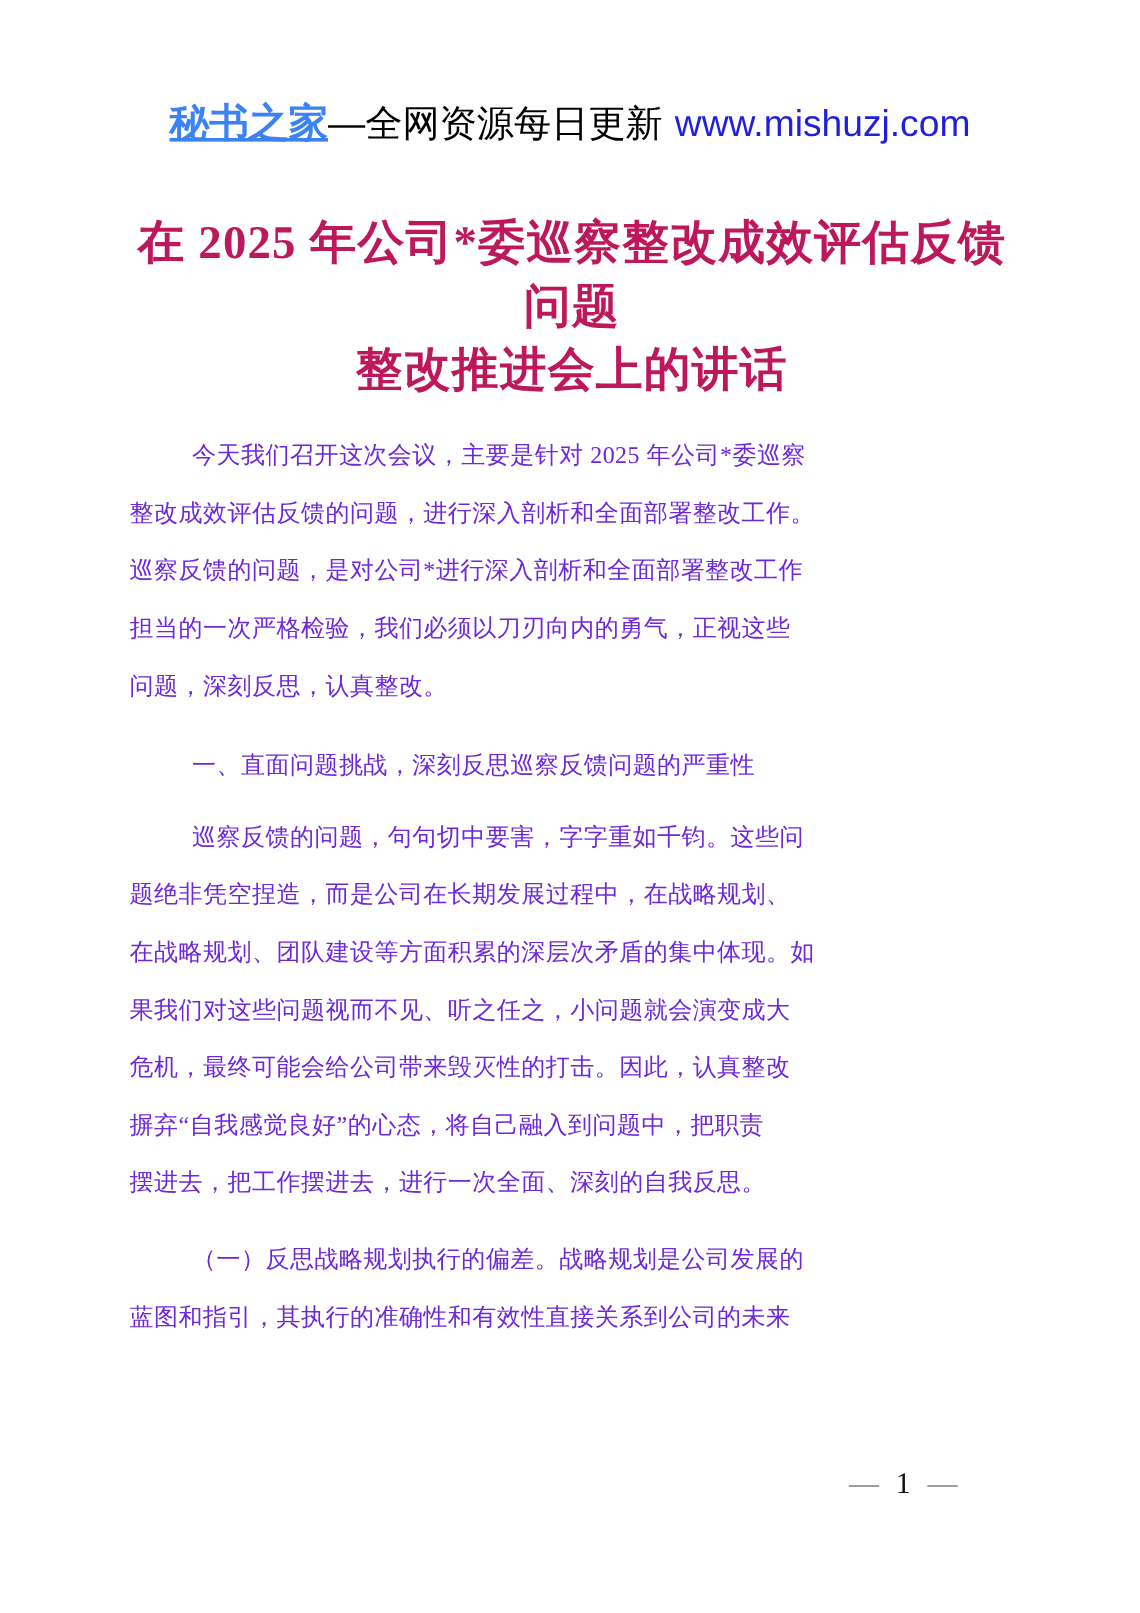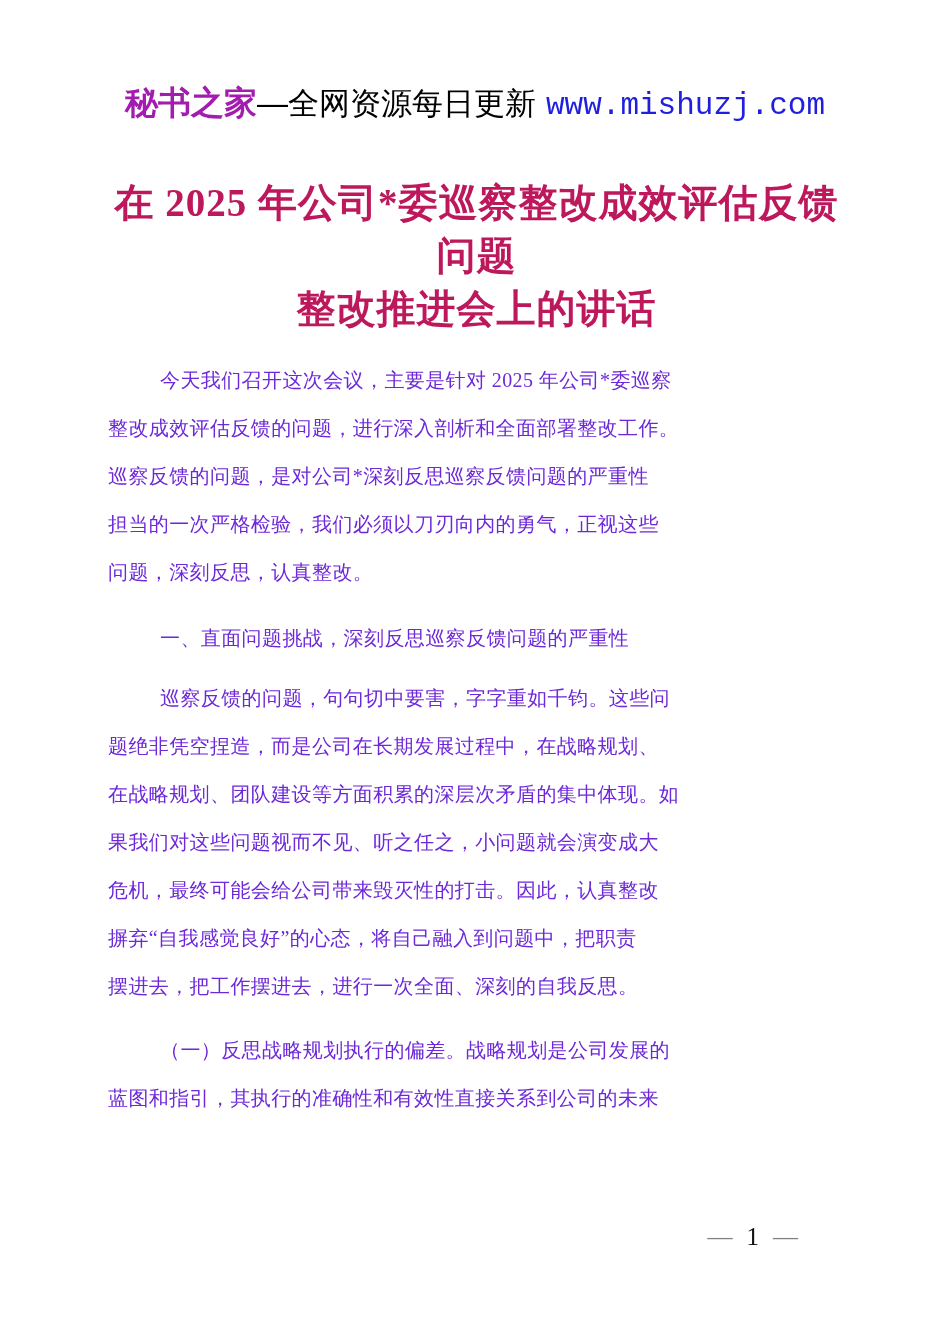--- a/index.html
+++ b/index.html
@@ -31,21 +31,21 @@
     font-weight: 700;
     font-size: 33px;
     font-family: "Liberation Serif", "DejaVu Serif", serif;
   }
   .hdash, .tagline {
     color: #000000;
     font-family: "Liberation Sans", "DejaVu Sans", sans-serif;
   }
   .url {
     margin-left: 10px;
-    font-family: Liberation Mono, monospace;
+    font-family: Liberation Sans, sans-serif;
   }
   
   .title {
     position: absolute;
     top: 176px;
     left: 108px;
     width: 737px;
     text-align: center;
     font-weight: 700;
     font-size: 39px;
@@ -96,33 +96,33 @@
     color: #111111;
     margin: 0 14px;
   }
 </style>
 </head>
 <body>
 
 <div class="page" style="background: rgb(255, 255, 255);">
 
   <div class="header">
-    <span class="brand" style="color: #a21caf;">秘书之家</span><span class="hdash">—</span><span class="tagline">全网资源每日更新</span><span class="url" style="color: rgb(31, 31, 221);">www.mishuzj.com</span>
+    <span class="brand" style="color: #3b82f6; text-decoration: underline;">秘书之家</span><span class="hdash">—</span><span class="tagline">全网资源每日更新</span><span class="url" style="color: rgb(31, 31, 221);">www.mishuzj.com</span>
   </div>
 
   <div class="title">
     <div>在 2025 年公司*委巡察整改成效评估反馈问题</div>
     <div>整改推进会上的讲话</div>
   </div>
 
   <div class="content">
     <div class="para">
         <div class="line indent">今天我们召开这次会议，主要是针对 2025 年公司*委巡察</div>
         <div class="line">整改成效评估反馈的问题，进行深入剖析和全面部署整改工作。</div>
-        <div class="line">巡察反馈的问题，是对公司*深刻反思巡察反馈问题的严重性</div>
+        <div class="line">巡察反馈的问题，是对公司*进行深入剖析和全面部署整改工作</div>
         <div class="line">担当的一次严格检验，我们必须以刀刃向内的勇气，正视这些</div>
         <div class="line">问题，深刻反思，认真整改。</div>
       </div>
     <div class="line indent heading">一、直面问题挑战，深刻反思巡察反馈问题的严重性</div>
     <div class="para">
         <div class="line indent">巡察反馈的问题，句句切中要害，字字重如千钧。这些问</div>
         <div class="line">题绝非凭空捏造，而是公司在长期发展过程中，在战略规划、</div>
         <div class="line">在战略规划、团队建设等方面积累的深层次矛盾的集中体现。如</div>
         <div class="line">果我们对这些问题视而不见、听之任之，小问题就会演变成大</div>
         <div class="line">危机，最终可能会给公司带来毁灭性的打击。因此，认真整改</div>

